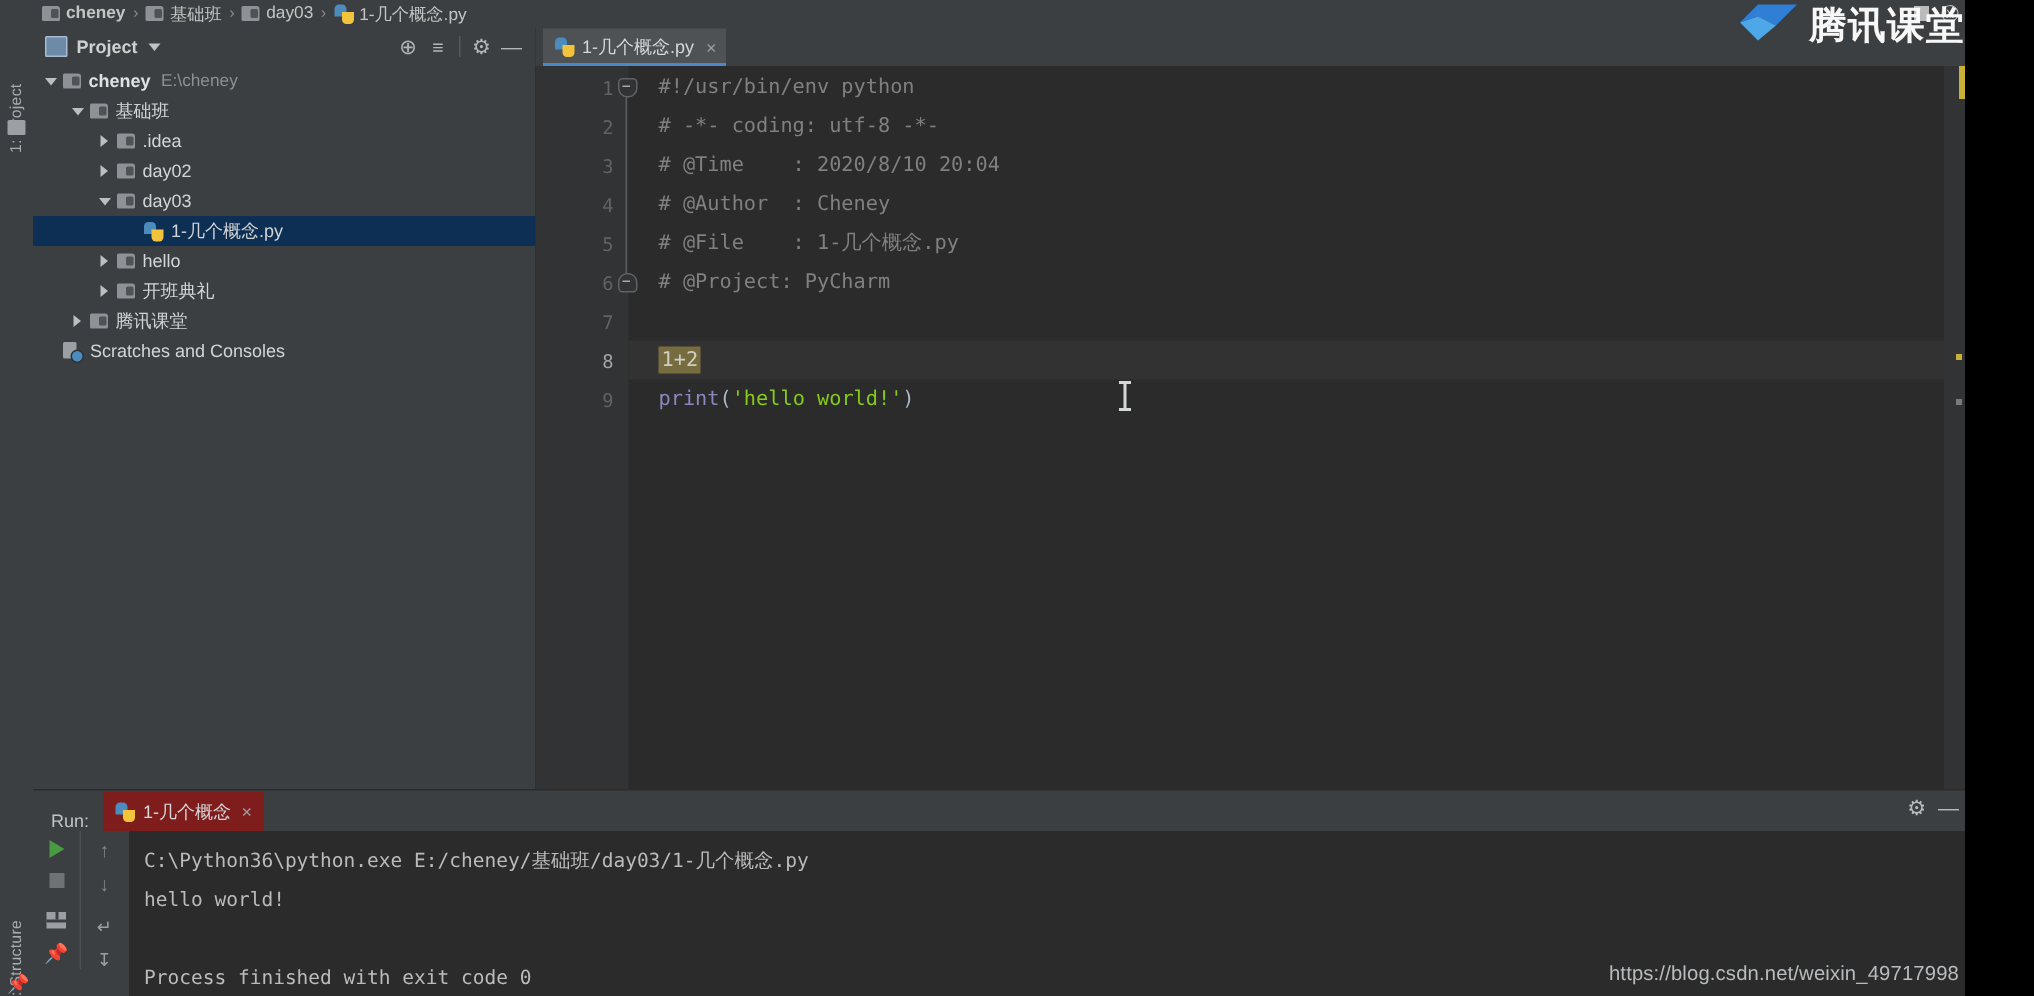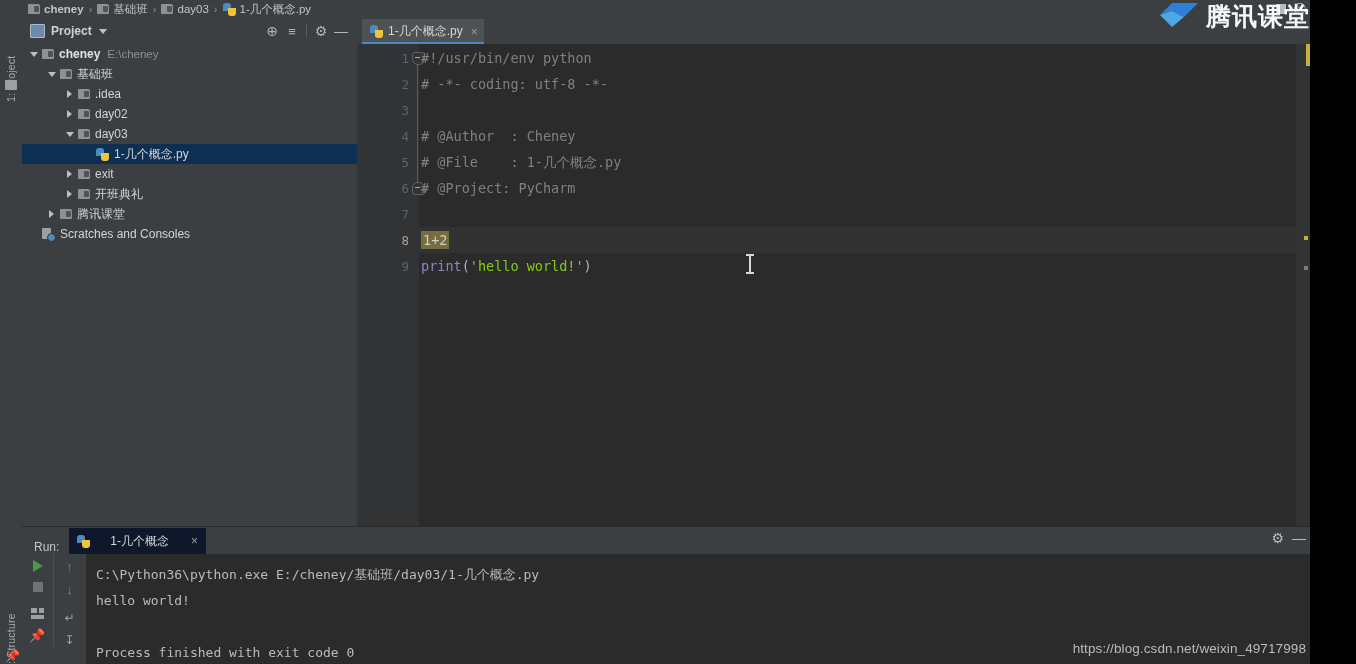--- a/index.html
+++ b/index.html
@@ -362,21 +362,21 @@
 
   #code {
     position: absolute;
     left: 62px; top: 0;
     width: 891px; height: 482px;
     font-family: "DejaVu Sans Mono", monospace;
     font-size: 13.5px;
   }
   .cline {
     position: absolute;
-    left: 2px;
+    left: 20px;
     height: 26px;
     line-height: 26px;
     white-space: pre;
     color: #808080;
   }
   .cline.current-line-bg {
     left: 0;
     width: 891px;
     background: #323232;
   }
@@ -442,23 +442,22 @@
   }
   #run-label {
     color: #c2c4c5;
     font-size: 12px;
     margin: 0 10px 0 12px;
   }
   #run-tab {
     display: flex;
     align-items: center;
     height: 26px;
-    background: #0f172a;
+    background: #7f1d1d;
     padding: 0 8px;
-    gap: 15px;
   }
   #run-tab .rt-label {
     color: #d6d7d8;
     font-size: 12px;
     margin: 0 7px 0 5px;
     white-space: nowrap;
   }
   #run-tab .rt-close { color: #9a9ea1; font-size: 12px; }
   #run-right {
     position: absolute;
@@ -675,21 +674,21 @@
             <span class="node-ico">
               <span class="py-ico"></span>
             </span>
             <span class="node-label">1-几个概念.py</span>
           </div>
           <div class="node" style="padding-left: 42px;">
             <span class="arrow right"></span>
             <span class="node-ico">
               <span class="folder-ico"></span>
             </span>
-            <span class="node-label">exit</span>
+            <span class="node-label">hello</span>
           </div>
           <div class="node" style="padding-left: 42px;">
             <span class="arrow right"></span>
             <span class="node-ico">
               <span class="folder-ico"></span>
             </span>
             <span class="node-label">开班典礼</span>
           </div>
           <div class="node" style="padding-left: 24px;">
             <span class="arrow right"></span>
@@ -730,20 +729,21 @@
             <div class="lnum" style="top: 111px;">5</div>
             <div class="lnum" style="top: 137px;">6</div>
             <div class="lnum" style="top: 163px;">7</div>
             <div class="lnum cur" style="top: 189px;">8</div>
             <div class="lnum" style="top: 215px;">9</div>
           </div>
         <div id="code">
           <div id="caret-mouse"></div>
         <div class="cline" style="top: 1px;"><span class="tok-comment">#!/usr/bin/env python</span></div>
             <div class="cline" style="top: 27px;"><span class="tok-comment"># -*- coding: utf-8 -*-</span></div>
+            <div class="cline" style="top: 53px;"><span class="tok-comment"># @Time    : 2020/8/10 20:04</span></div>
             <div class="cline" style="top: 79px;"><span class="tok-comment"># @Author  : Cheney</span></div>
             <div class="cline" style="top: 105px;"><span class="tok-comment"># @File    : 1-几个概念.py</span></div>
             <div class="cline" style="top: 131px;"><span class="tok-comment"># @Project: PyCharm</span></div>
             <div class="cline" style="top: 157px;"></div>
             <div class="cline current-line-bg" style="top: 183px;"></div>
             <div class="cline" style="top: 183px;"><span class="sel-hl">1+2</span></div>
             <div class="cline" style="top: 209px;"><span class="tok-fn">print</span><span class="tok-paren">(</span><span class="tok-str">'hello world!'</span><span class="tok-paren">)</span></div>
           </div>
         <div id="marker-bar">
           <div id="scroll-thumb"></div>

